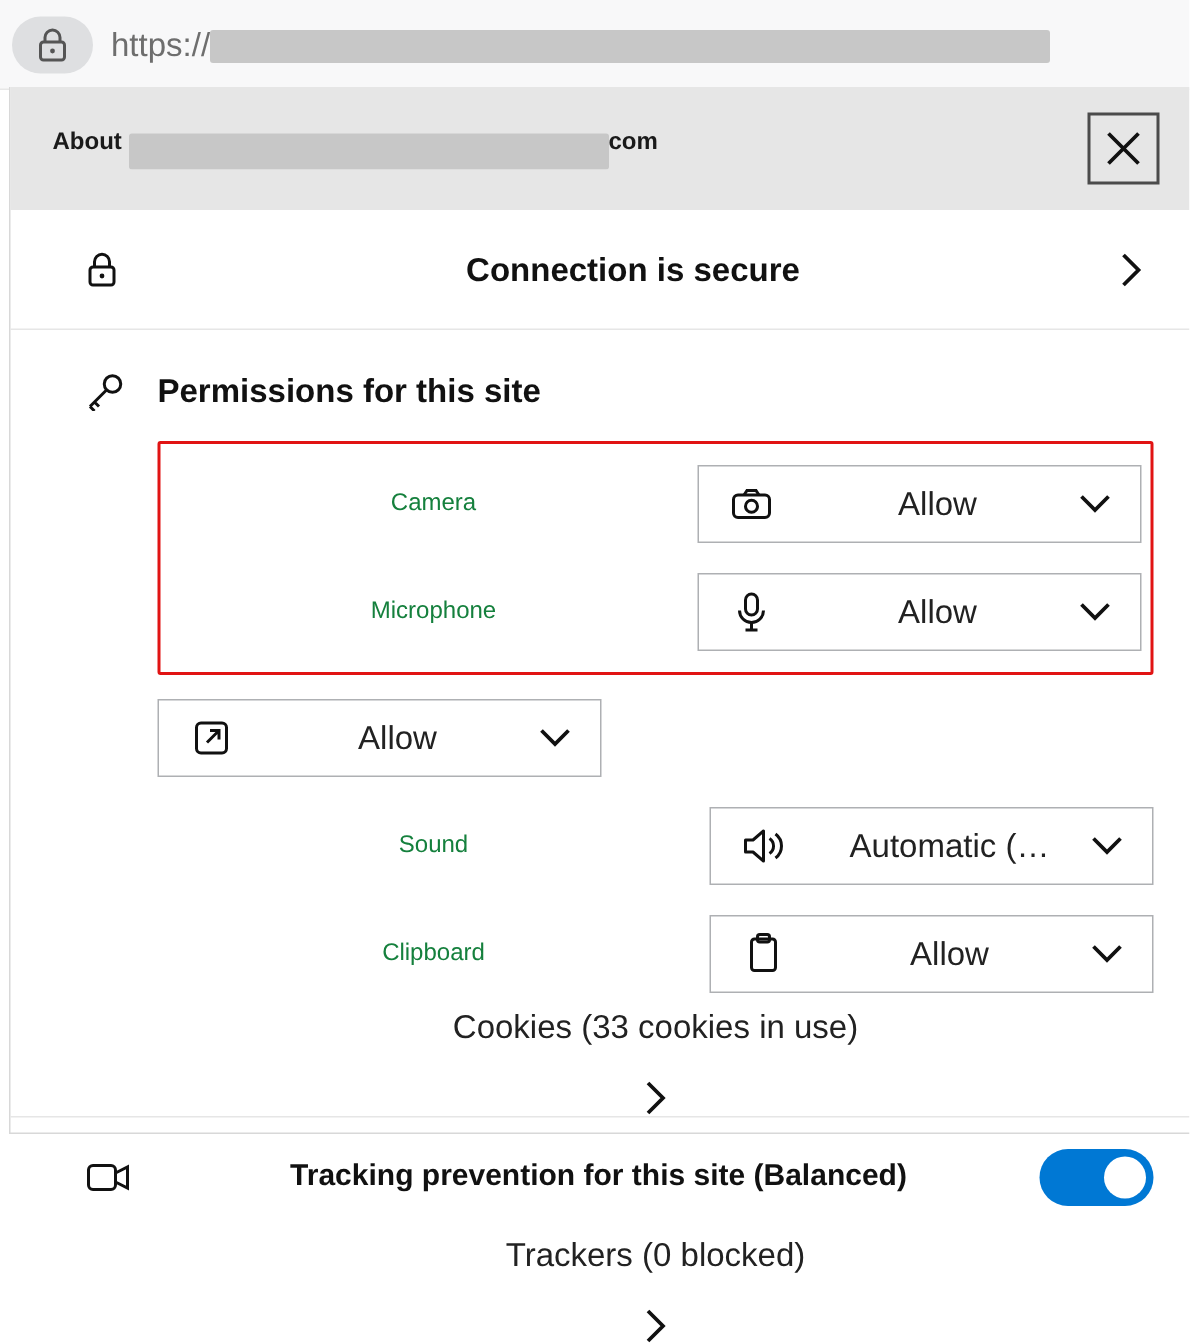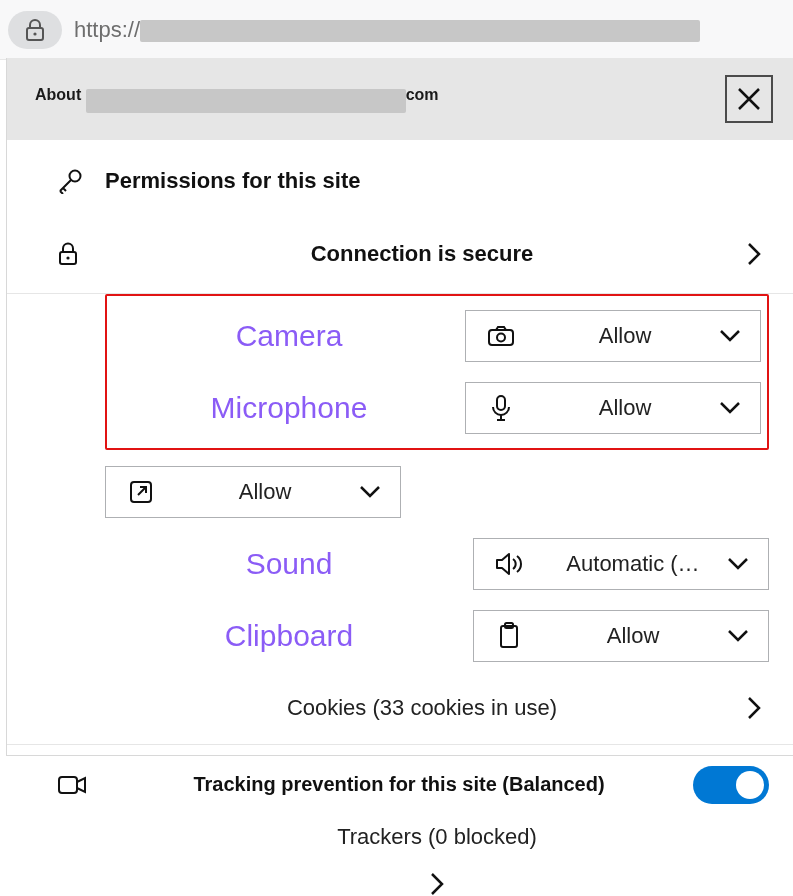--- a/index.html
+++ b/index.html
@@ -22,21 +22,21 @@
   .connection { height:80px; }
   .connection .label { font-size:22px; font-weight:600; color:#111; flex:1; }
   .chev-right { width:30px; display:flex; justify-content:center; }
 
   .section-head { height:74px; align-items:flex-start; padding-top:28px; }
   .section-head .label { font-size:22px; font-weight:600; color:#111; }
 
   .perm-block { padding:0 24px 0 50px; }
   .perm-inner { padding-left:48px; }
   .perm-row { display:flex; align-items:center; height:72px; }
-  .perm-name { flex:1; font-size:30px; color:#8b5cf6; }
+  .perm-name { flex:1; font-size:16px; color:#15803d; }
   .perm-select { width:296px; height:52px; border:1px solid #aeb0b3; background:#fff; display:flex; align-items:center; padding:0 18px; color:#222; font-size:22px; cursor:pointer; }
   .perm-select .sel-icon { width:34px; display:flex; justify-content:center; }
   .perm-select .sel-label { flex:1; padding-left:14px; white-space:nowrap; overflow:hidden; text-overflow:ellipsis; }
   .perm-select .sel-chev { width:24px; display:flex; justify-content:center; }
 
   .highlight-box { border:2px solid #e11313; border-radius:2px; padding:4px 6px; margin-bottom:6px; }
 
   .cookies-row, .trackers-row { height:72px; }
   .cookies-row .label, .trackers-row .label { flex:1; font-size:22px; color:#222; }
 
@@ -74,44 +74,44 @@
       <div class="site-title">
         <span>About </span><span class="blur-span" style="width:320px;height:24px;vertical-align:-3px;">x</span><span>com</span>
       </div>
       <div class="close-btn">
         <svg width="26" height="26" viewBox="0 0 26 26">
           <path d="M3 3 L23 23 M23 3 L3 23" stroke="#111" stroke-width="2.5"></path>
         </svg>
       </div>
     </div>
 
-    <div class="row section-head">
-      <div class="left-icon">
-        <svg width="26" height="26" viewBox="0 0 26 26" fill="none">
-          <circle cx="18" cy="8" r="5.5" stroke="#111" stroke-width="2"></circle>
-          <path d="M14 12 L3 23 M6 20 L9 23 M3 23 L6 26" stroke="#111" stroke-width="2"></path>
-        </svg>
-      </div>
-      <div class="label">Permissions for this site</div>
-    </div>
-
     <div class="row connection row-sep">
       <div class="left-icon">
         <svg width="22" height="26" viewBox="0 0 22 26" fill="none">
           <rect x="3" y="11" width="16" height="12" rx="2" stroke="#111" stroke-width="2"></rect>
           <path d="M6 11 V7.5 a5 5 0 0 1 10 0 V11" stroke="#111" stroke-width="2" fill="none"></path>
           <circle cx="11" cy="17" r="1.6" fill="#111"></circle>
         </svg>
       </div>
       <div class="label">Connection is secure</div>
       <div class="chev-right">
         <svg width="14" height="24" viewBox="0 0 14 24">
             <path d="M2 2 L12 12 L2 22" stroke="#111" stroke-width="2.5" fill="none"></path>
           </svg>
       </div>
+    </div>
+
+    <div class="row section-head">
+      <div class="left-icon">
+        <svg width="26" height="26" viewBox="0 0 26 26" fill="none">
+          <circle cx="18" cy="8" r="5.5" stroke="#111" stroke-width="2"></circle>
+          <path d="M14 12 L3 23 M6 20 L9 23 M3 23 L6 26" stroke="#111" stroke-width="2"></path>
+        </svg>
+      </div>
+      <div class="label">Permissions for this site</div>
     </div>
 
     <div class="perm-block">
       <div class="perm-inner">
 
         <div class="highlight-box">
           <div class="perm-row">
             <div class="perm-name">Camera</div>
             <div class="perm-select">
               <span class="sel-icon">
@@ -195,21 +195,21 @@
             </span>
             <span class="sel-label">Allow</span>
             <span class="sel-chev">
               <svg width="22" height="14" viewBox="0 0 22 14">
                   <path d="M2 2 L11 11 L20 2" stroke="#111" stroke-width="2.5" fill="none"></path>
                 </svg>
             </span>
           </div>
         </div>
 
-        <div class="row cookies-row" style="padding:0;">
+        <div class="row cookies-row" style="padding:0;flex-direction:column;">
           <div class="label">Cookies (33 cookies in use)</div>
           <div class="chev-right">
             <svg width="14" height="24" viewBox="0 0 14 24">
                 <path d="M2 2 L12 12 L2 22" stroke="#111" stroke-width="2.5" fill="none"></path>
               </svg>
           </div>
         </div>
       </div>
     </div>
 

